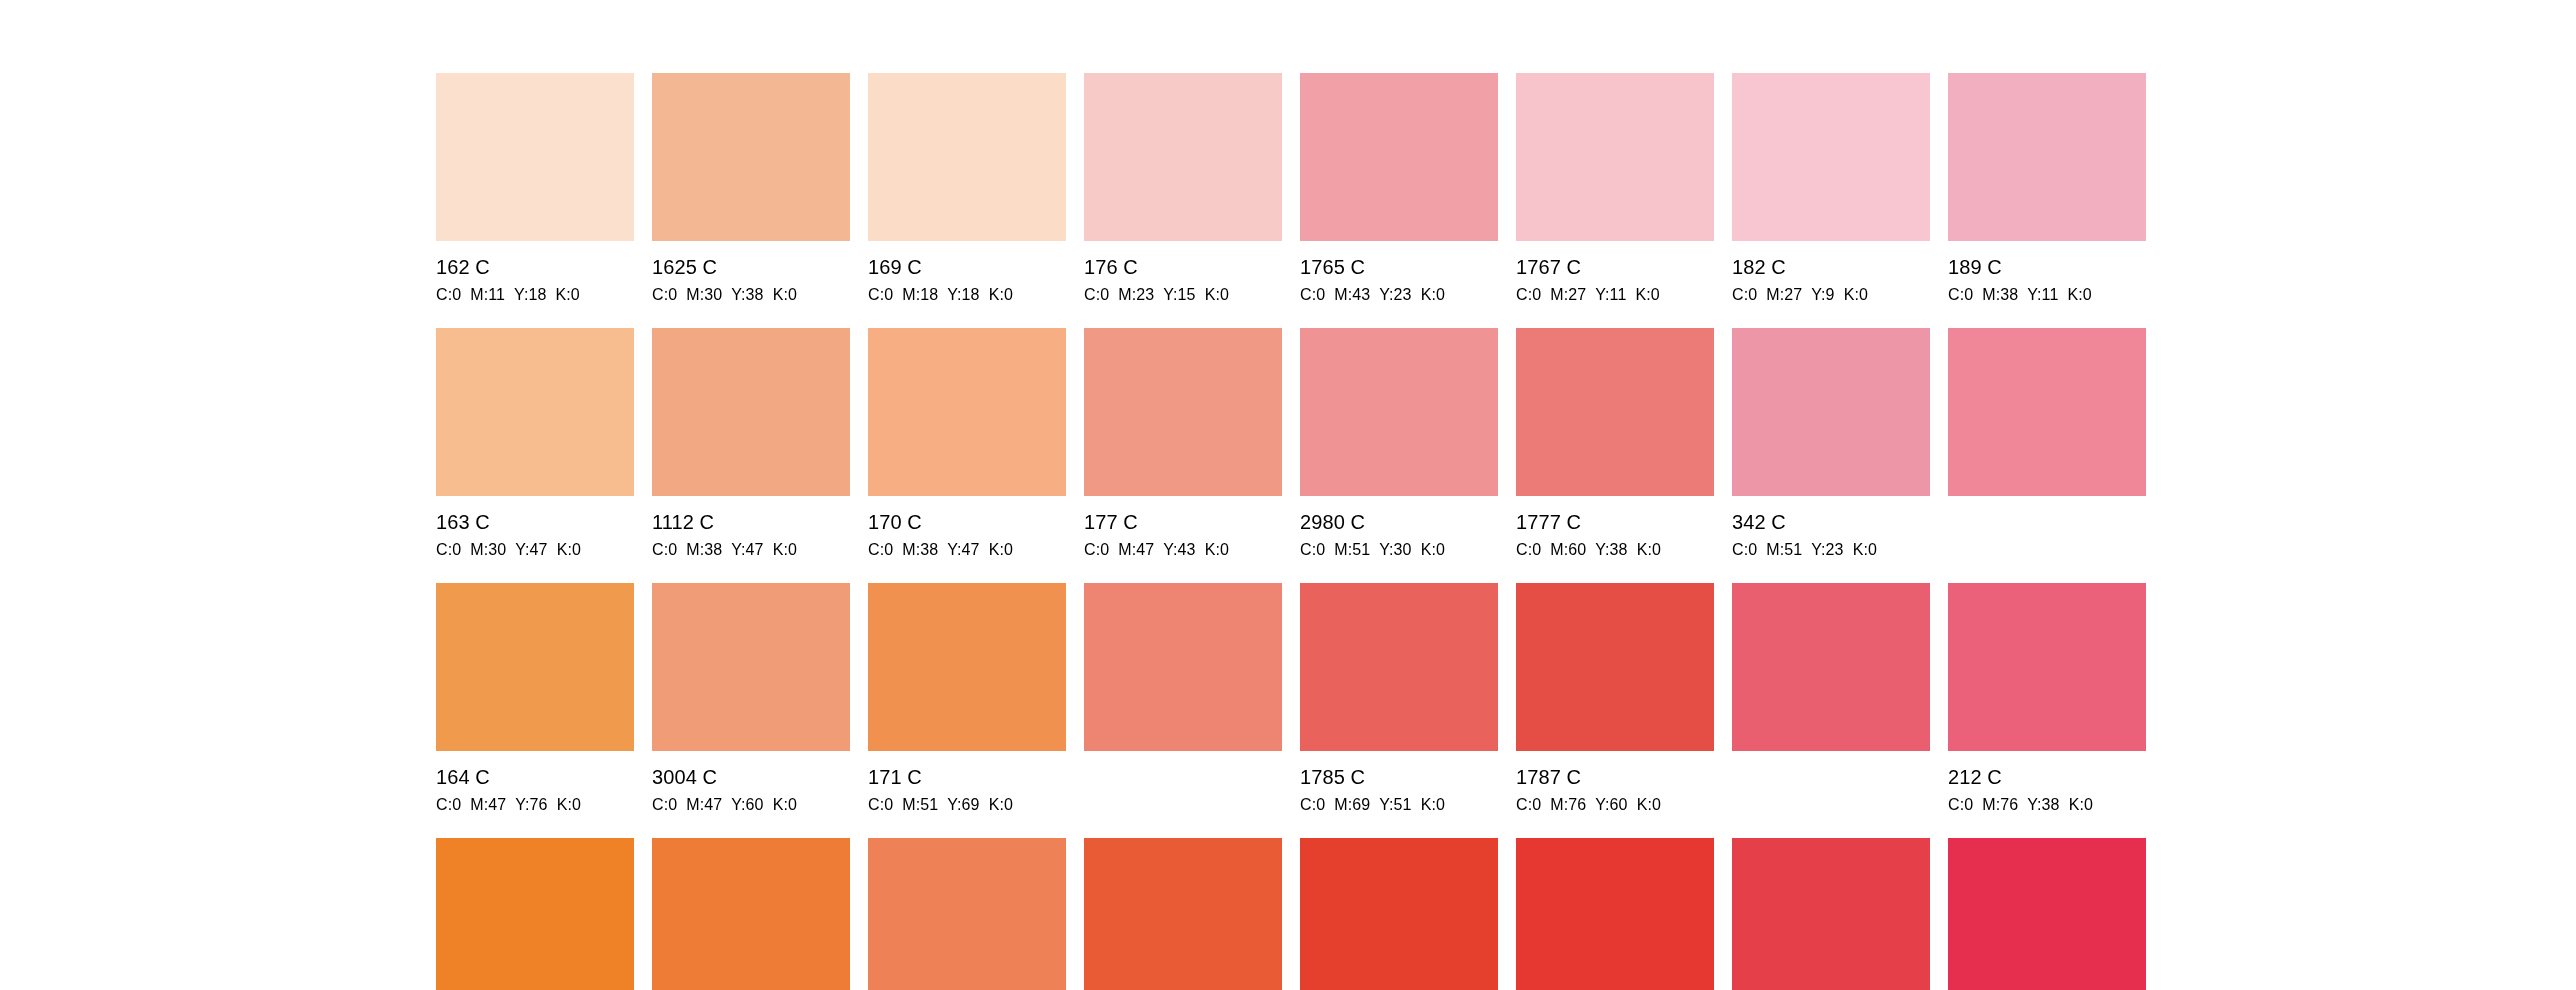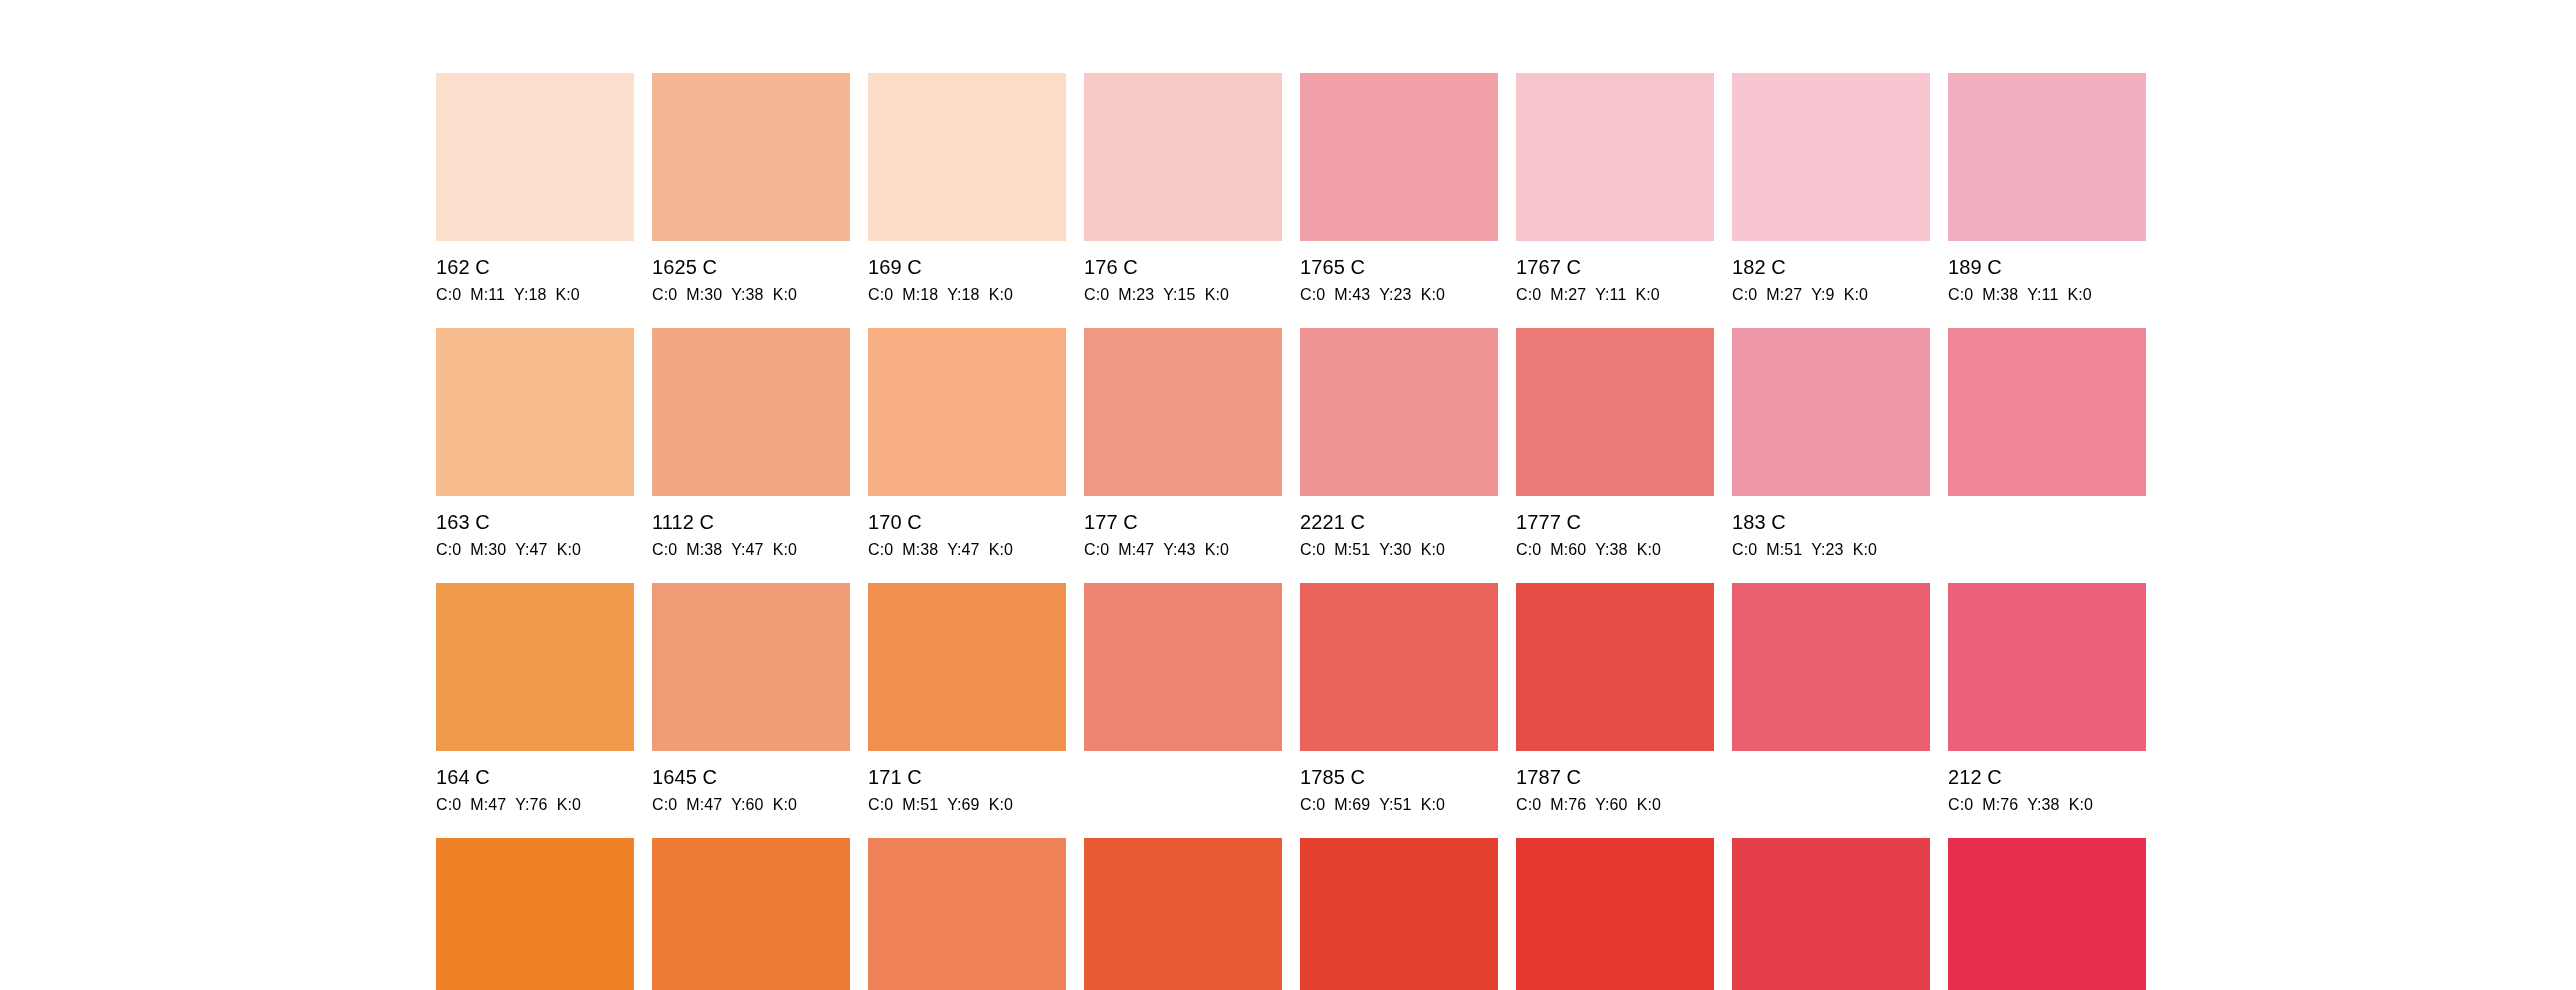--- a/index.html
+++ b/index.html
@@ -159,52 +159,52 @@
       <div class="swatch-cell">
         <div class="swatch-chip" style="background: rgb(240, 154, 133);"></div>
         <div class="swatch-meta">
           <div class="swatch-name">177 C</div>
           <div class="swatch-values"><span>C:0</span><span class="vsep"></span><span>M:47</span><span class="vsep"></span><span>Y:43</span><span class="vsep"></span><span>K:0</span></div>
         </div>
       </div>
       <div class="swatch-cell">
         <div class="swatch-chip" style="background: rgb(239, 147, 148);"></div>
         <div class="swatch-meta">
-          <div class="swatch-name">2221 C</div>
+          <div class="swatch-name">2980 C</div>
           <div class="swatch-values"><span>C:0</span><span class="vsep"></span><span>M:51</span><span class="vsep"></span><span>Y:30</span><span class="vsep"></span><span>K:0</span></div>
         </div>
       </div>
       <div class="swatch-cell">
         <div class="swatch-chip" style="background: rgb(236, 122, 119);"></div>
         <div class="swatch-meta">
           <div class="swatch-name">1777 C</div>
           <div class="swatch-values"><span>C:0</span><span class="vsep"></span><span>M:60</span><span class="vsep"></span><span>Y:38</span><span class="vsep"></span><span>K:0</span></div>
         </div>
       </div>
       <div class="swatch-cell">
         <div class="swatch-chip" style="background: rgb(237, 150, 167);"></div>
         <div class="swatch-meta">
-          <div class="swatch-name">183 C</div>
+          <div class="swatch-name">342 C</div>
           <div class="swatch-values"><span>C:0</span><span class="vsep"></span><span>M:51</span><span class="vsep"></span><span>Y:23</span><span class="vsep"></span><span>K:0</span></div>
         </div>
       </div>
       <div class="swatch-cell">
         <div class="swatch-chip" style="background: rgb(239, 135, 153);"></div>
       </div>
       <div class="swatch-cell">
         <div class="swatch-chip" style="background: rgb(240, 154, 77);"></div>
         <div class="swatch-meta">
           <div class="swatch-name">164 C</div>
           <div class="swatch-values"><span>C:0</span><span class="vsep"></span><span>M:47</span><span class="vsep"></span><span>Y:76</span><span class="vsep"></span><span>K:0</span></div>
         </div>
       </div>
       <div class="swatch-cell">
         <div class="swatch-chip" style="background: rgb(240, 156, 119);"></div>
         <div class="swatch-meta">
-          <div class="swatch-name">1645 C</div>
+          <div class="swatch-name">3004 C</div>
           <div class="swatch-values"><span>C:0</span><span class="vsep"></span><span>M:47</span><span class="vsep"></span><span>Y:60</span><span class="vsep"></span><span>K:0</span></div>
         </div>
       </div>
       <div class="swatch-cell">
         <div class="swatch-chip" style="background: rgb(240, 145, 80);"></div>
         <div class="swatch-meta">
           <div class="swatch-name">171 C</div>
           <div class="swatch-values"><span>C:0</span><span class="vsep"></span><span>M:51</span><span class="vsep"></span><span>Y:69</span><span class="vsep"></span><span>K:0</span></div>
         </div>
       </div>

